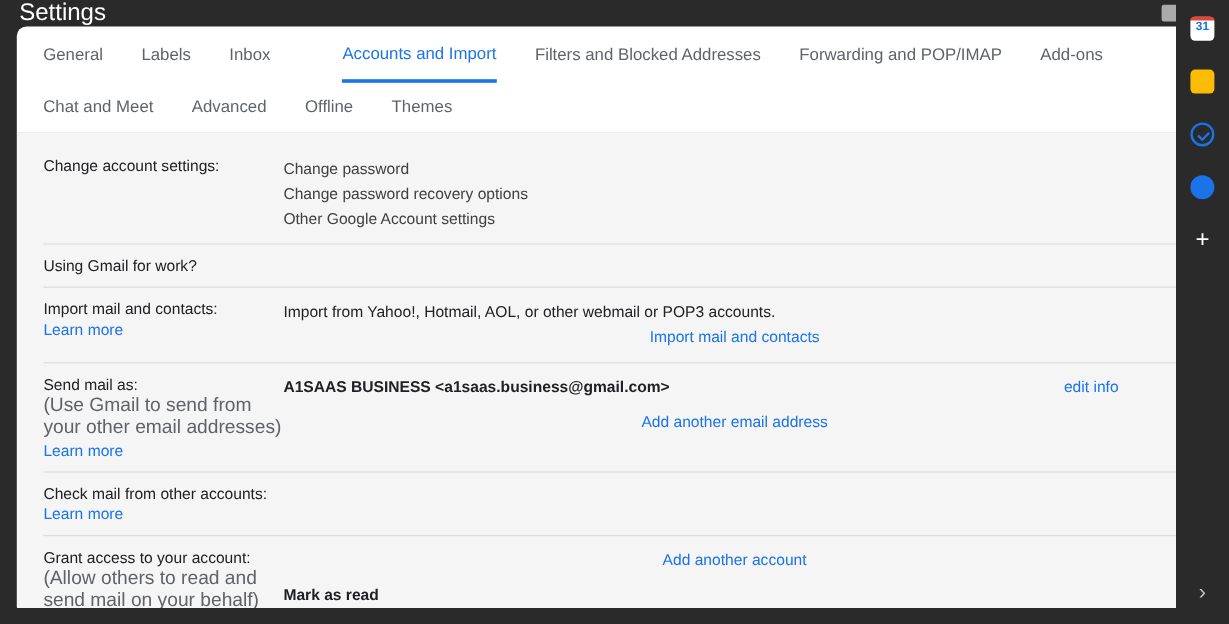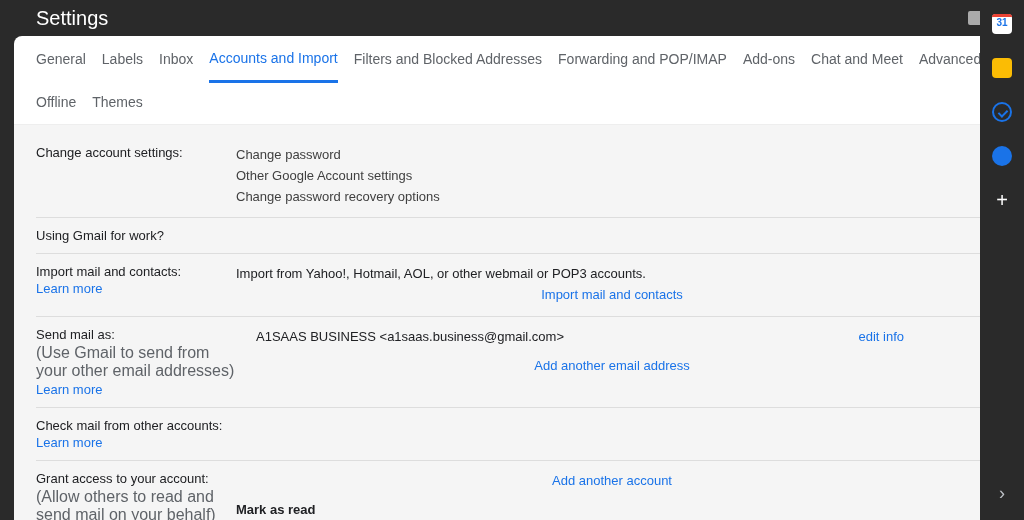--- a/index.html
+++ b/index.html
@@ -1,41 +1,41 @@
 <!DOCTYPE html>
 <html><head>
   <meta charset="utf-8">
   <style>
     * { margin:0; padding:0; box-sizing:border-box; font-family:Arial,sans-serif; }
     body { background:#2a2a2a; width:1024px; height:520px; overflow:hidden; position:relative; }
-    .header-bar { background:#2a2a2a; height:36px; display:flex; align-items:center; justify-content:space-between; padding:0 16px 0 36px; }
+    .header-bar { background:#2a2a2a; height:22px; display:flex; align-items:center; justify-content:space-between; padding:0 16px 0 16px; }
     .header-title { color:#fff; font-size:20px; font-weight:400; }
     .header-right { display:flex; align-items:center; gap:8px; }
     .keyboard-icon { width:24px; height:14px; background:#aaa; border-radius:2px; }
     .dropdown-arrow { width:0; height:0; border-left:4px solid transparent; border-right:4px solid transparent; border-top:5px solid #aaa; }
     .settings-panel { background:#fff; margin:0 14px 0 14px; border-radius:8px 8px 0 0; height:484px; overflow:hidden; position:relative; }
-    .tabs-row { display:flex; align-items:center; padding:14px 22px 0 22px; gap:16px; border-bottom:1px solid #eee; flex-wrap:wrap; row-gap:12px; }
+    .tabs-row { display:flex; align-items:center; padding:14px 22px 0 22px; gap:32px; border-bottom:1px solid #eee; flex-wrap:wrap; row-gap:12px; }
     .tab { color:#5f6368; font-size:14px; font-weight:500; padding-bottom:14px; cursor:pointer; white-space:nowrap; }
-    .tab.active { color:#1a73e8; border-bottom:3px solid #1a73e8; margin-bottom:-1px; }
+    .tab.active { color:#1a73e8; border-bottom:3px solid #1a73e8; margin-bottom:-1px;margin-left:28px; }
     .content { background:#f5f5f5; height:410px; overflow-y:auto; padding:10px 22px 30px 22px; }
     .content::-webkit-scrollbar { width:8px; }
     .content::-webkit-scrollbar-track { background:#f0f0f0; }
     .content::-webkit-scrollbar-thumb { background:#bbb; border-radius:4px; }
     .section { display:flex; padding:10px 0; border-bottom:1px solid #ddd; font-size:13px; }
     .section:last-child { border-bottom:none; }
     .section-left { width:200px; flex-shrink:0; }
     .section-title { font-weight:400; color:#202124; }
     .section-sub { color:#5f6368; font-size:16px; margin-top:2px; }
     .section-right { flex:1; color:#202124; line-height:1.6; }
     .link { color:#404040; cursor:pointer; }
     .link-bold { color:#1a73e8; font-weight:400; cursor:pointer;text-align:center; }
     .learn-more { color:#1a73e8; font-size:13px; margin-top:2px; cursor:pointer; display:block; }
     .send-row { display:flex; }
-    .send-identity { font-weight:400; font-size:13px; flex:1;margin-left:20px; }
-    .edit-info { color:#1a73e8; font-size:13px; cursor:pointer; margin-right:84px; }
+    .send-identity { font-weight:700; font-size:13px; flex:1; }
+    .edit-info { color:#1a73e8; font-size:13px; cursor:pointer; margin-right:56px; }
     .sidepanel { position:absolute; right:0; top:0; width:44px; height:520px; background:#2a2a2a; display:flex; flex-direction:column; align-items:center; padding-top:14px; gap:24px; }
     .side-icon { width:20px; height:20px; border-radius:4px; }
     .side-cal { background:#fff; position:relative; }
     .side-cal::after { content:'31'; position:absolute; top:3px; left:0; width:100%; text-align:center; font-size:10px; font-weight:700; color:#1a73e8; }
     .side-cal::before { content:''; position:absolute; top:0; left:0; width:100%; height:3px; background:#ea4335; border-radius:4px 4px 0 0; }
     .side-keep { background:#fbbc04; }
     .side-tasks { width:20px; height:20px; border:2px solid #1a73e8; border-radius:50%; background:transparent; position:relative; }
     .side-tasks::after{content:'';position:absolute;top:4px;left:6px;width:4px;height:7px;border-right:2px solid #1a73e8;border-bottom:2px solid #1a73e8;transform:rotate(45deg);}
     .side-contacts { background:#1a73e8; border-radius:50%; }
     .side-plus { color:#fff; font-size:20px; line-height:1; }
@@ -70,22 +70,22 @@
     <div class="tab">Themes</div>
   </div>
 
   <div class="content">
     <div class="section">
       <div class="section-left">
         <div class="section-title">Change account settings:</div>
       </div>
       <div class="section-right">
         <div class="link">Change password</div>
+        <div class="link">Change password recovery options</div>
         <div class="link">Other Google Account settings</div>
-        <div class="link">Change password recovery options</div>
       </div>
     </div>
 
     <div class="section">
       <div class="section-left">
         <div class="section-title">Using Gmail for work?</div>
       </div>
     </div>
 
     <div class="section">

